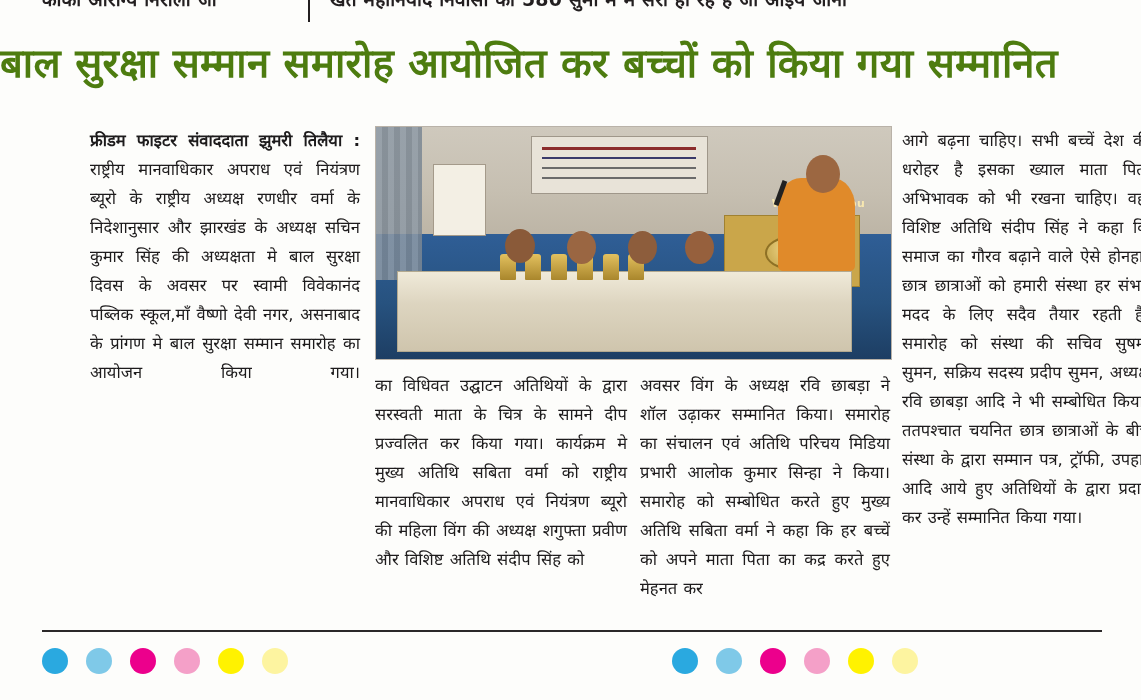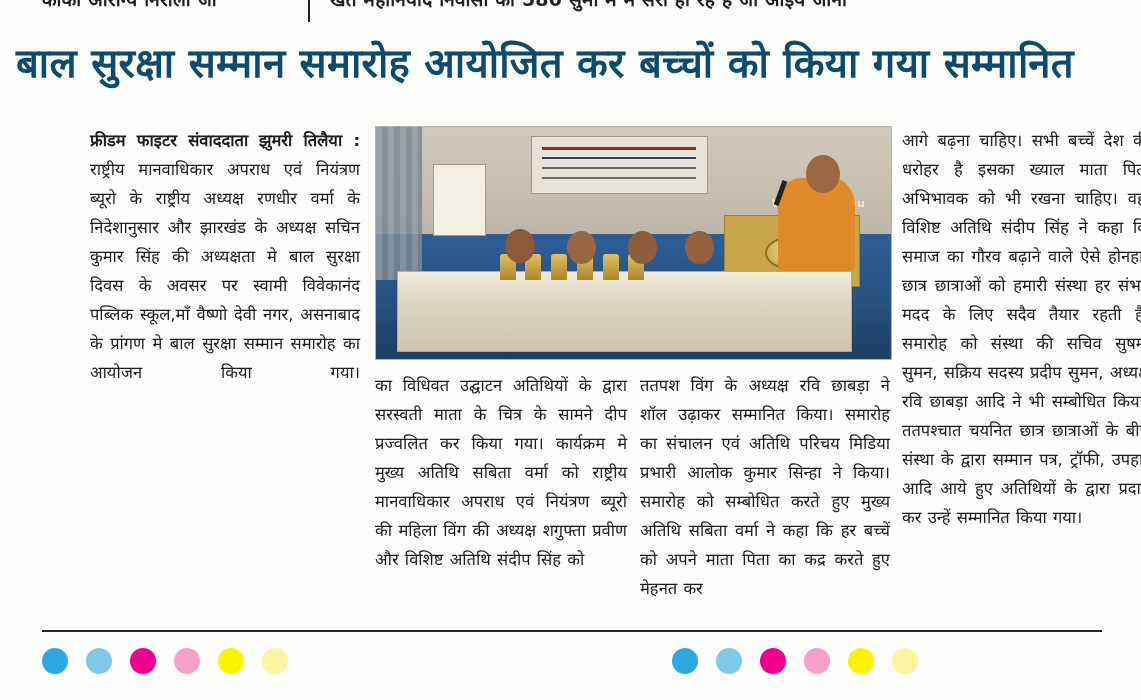--- a/index.html
+++ b/index.html
@@ -45,28 +45,28 @@
     top: 0px;
     width: 2px;
     height: 22px;
     background: #231f20;
   }
 
   
   .headline {
     position: absolute;
     top: 36px;
-    left: 16px;
+    left: 0;
     width: 1027px;
     text-align: center;
     font-family: "DejaVu Sans", sans-serif;
     font-weight: bold;
     font-size: 40px;
     line-height: 54px;
-    color: #0c4a6e;
+    color: #4d7c0f;
     letter-spacing: .3px;
     white-space: nowrap;
   }
 
   
   .body-area {
     position: absolute;
     top: 126px;
     left: 42px;
     width: 1060px;
@@ -284,21 +284,21 @@
       <div class="head" style="left:37%; top:45%; width:29px; height:33px; background:#9a6642;"></div>
       <div class="head" style="left:49%; top:45%; width:29px; height:33px; background:#8d5d3c;"></div>
       <div class="head" style="left:60%; top:45%; width:29px; height:33px; background:#96603d;"></div>
     </div>
 
     <div class="col col-mid-a">
       <p class="last">का विधिवत उद्घाटन अतिथियों के द्वारा सरस्वती माता के चित्र के सामने दीप प्रज्वलित कर किया गया। कार्यक्रम मे मुख्य अतिथि सबिता वर्मा को राष्ट्रीय मानवाधिकार अपराध एवं नियंत्रण ब्यूरो की महिला विंग की अध्यक्ष शगुफ्ता प्रवीण और विशिष्ट अतिथि संदीप सिंह को</p>
     </div>
 
     <div class="col col-mid-b">
-      <p class="last">ततपश विंग के अध्यक्ष रवि छाबड़ा ने शॉल उढ़ाकर सम्मानित किया। समारोह का संचालन एवं अतिथि परिचय मिडिया प्रभारी आलोक कुमार सिन्हा ने किया। समारोह को सम्बोधित करते हुए मुख्य अतिथि सबिता वर्मा ने कहा कि हर बच्चें को अपने माता पिता का कद्र करते हुए मेहनत कर</p>
+      <p class="last">अवसर विंग के अध्यक्ष रवि छाबड़ा ने शॉल उढ़ाकर सम्मानित किया। समारोह का संचालन एवं अतिथि परिचय मिडिया प्रभारी आलोक कुमार सिन्हा ने किया। समारोह को सम्बोधित करते हुए मुख्य अतिथि सबिता वर्मा ने कहा कि हर बच्चें को अपने माता पिता का कद्र करते हुए मेहनत कर</p>
     </div>
 
     <div class="col col-right">
       <p class="last">आगे बढ़ना चाहिए। सभी बच्चें देश की धरोहर है इसका ख्याल माता पिता अभिभावक को भी रखना चाहिए। वहीं विशिष्ट अतिथि संदीप सिंह ने कहा कि समाज का गौरव बढ़ाने वाले ऐसे होनहार छात्र छात्राओं को हमारी संस्था हर संभव मदद के लिए सदैव तैयार रहती है। समारोह को संस्था की सचिव सुषमा सुमन, सक्रिय सदस्य प्रदीप सुमन, अध्यक्ष रवि छाबड़ा आदि ने भी सम्बोधित किया। ततपश्चात चयनित छात्र छात्राओं के बीच संस्था के द्वारा सम्मान पत्र, ट्रॉफी, उपहार आदि आये हुए अतिथियों के द्वारा प्रदान कर उन्हें सम्मानित किया गया।</p>
     </div>
 
   </div>
 
   <div class="rule r1"></div>
 

